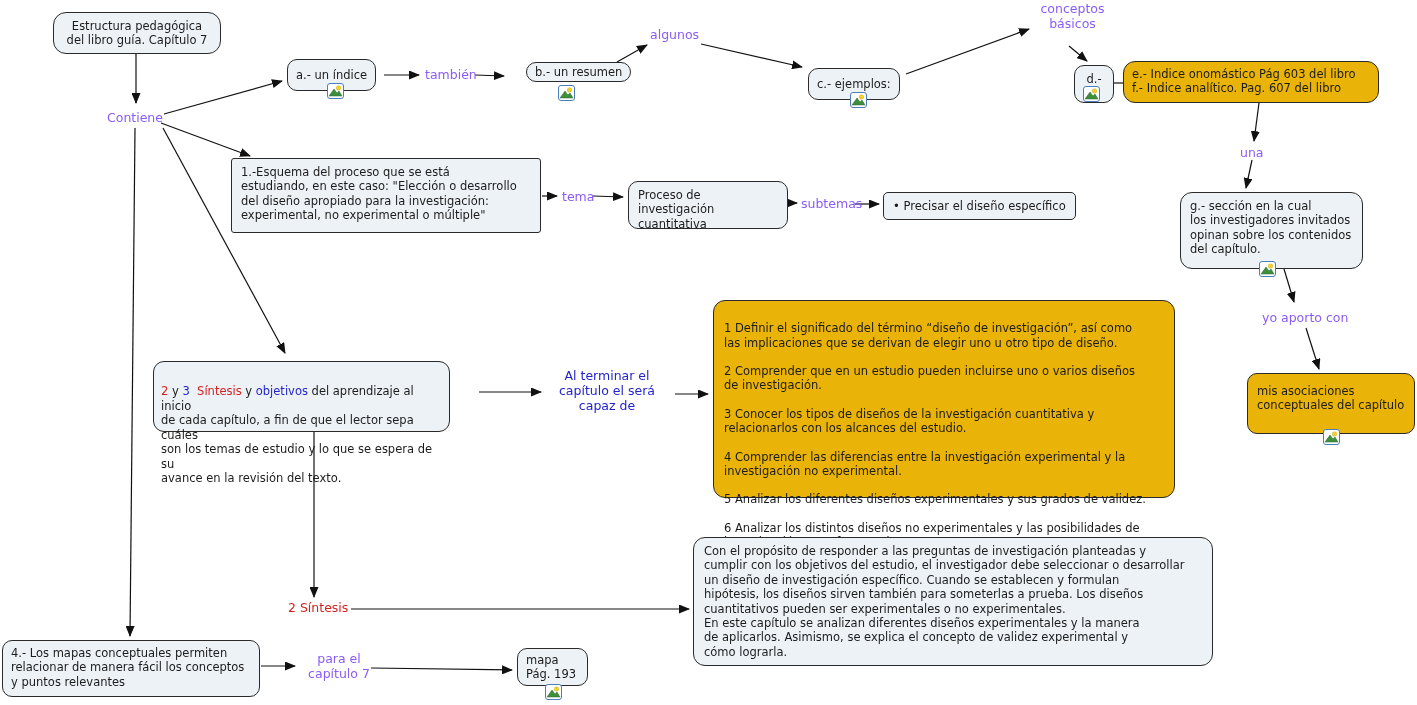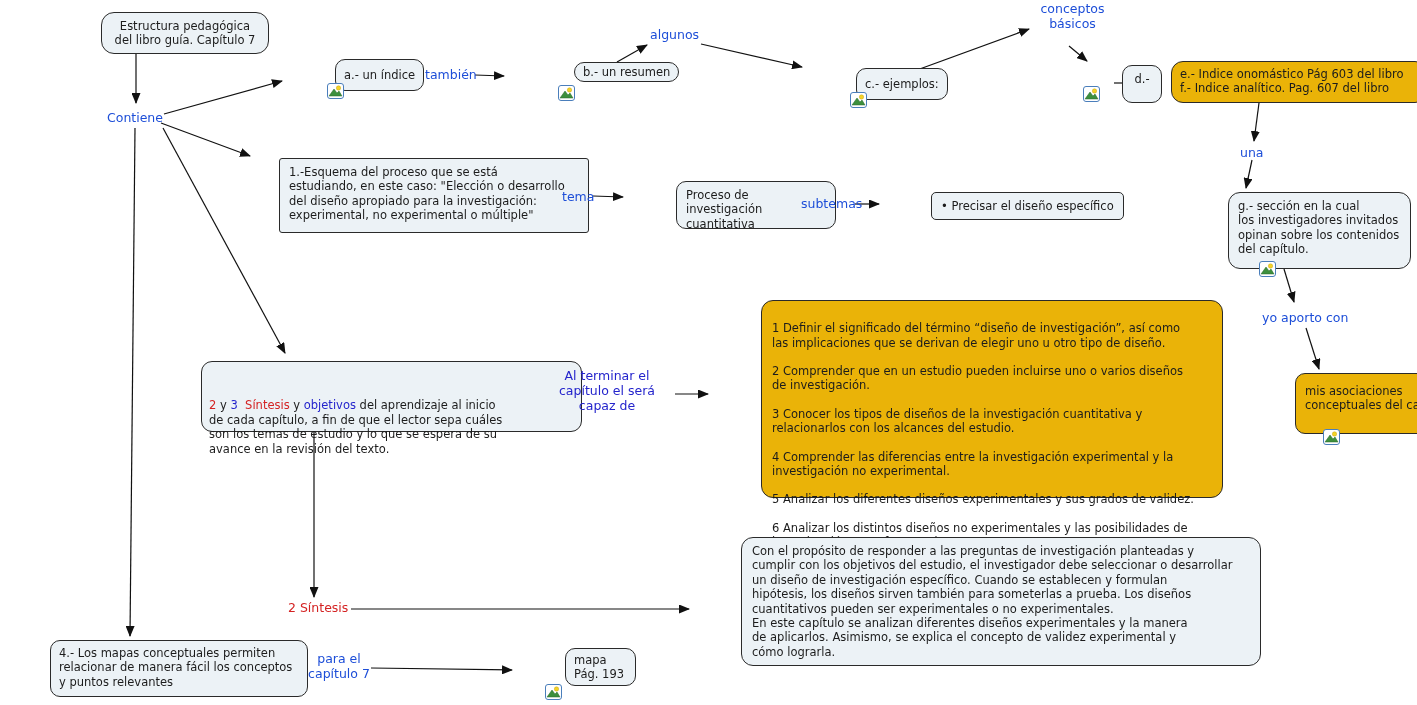--- a/index.html
+++ b/index.html
@@ -2,26 +2,26 @@
 <html style="--red: #d42222; --blue: #2424cc; --box-fill: #ecf2f6; --box-border: #2a2a2a;"><head>
 <meta charset="utf-8">
 <style>
   html,body{margin:0;padding:0;background:#ffffff;}
   #map{position:relative;width:1417px;height:705px;background:#ffffff;overflow:hidden;
        font-family:"DejaVu Sans","Liberation Sans",sans-serif;color:#1c1c1c;}
   .wires{position:absolute;left:0;top:0;}
   .box{position:absolute;box-sizing:border-box;background:var(--box-fill);
        border:1px solid var(--box-border);border-radius:10px;
        font-size:11.5px;line-height:1.26;color:#1c1c1c;
-       padding:5px 8px;white-space:pre-line;margin-left:48px;}
+       padding:5px 8px;white-space:pre-line;}
   .box.white{background:#eab308;}
   .box.center{display:flex;align-items:center;justify-content:center;text-align:center;}
   .box.nowrap{white-space:nowrap;width:auto;}
   .box.big{border-radius:12px;padding:6px 10px;}
-  .lbl{position:absolute;font-size:12.5px;color:#1d4ed8;white-space:pre-line;}
+  .lbl{position:absolute;font-size:12.5px;color:#8b5cf6;white-space:pre-line;}
   .lbl.center{text-align:center;}
   .c-red{color:var(--red);}
   .c-blue{color:var(--blue);}
   .res-icon{position:absolute;width:17px;height:16px;display:block;line-height:0;}
 </style>
 </head>
 <body>
 
 <div id="map">
 
@@ -86,21 +86,21 @@
   <div class="box" style="left:231px;top:158px;width:310px;height:75px;padding:6px 9px;border-radius:3px">1.-Esquema del proceso que se está
 estudiando, en este caso: "Elección o desarrollo
 del diseño apropiado para la investigación:
 experimental, no experimental o múltiple"</div>
 
   <div class="box" style="left:628px;top:181px;width:160px;height:48px;padding:6px 9px">Proceso de investigación
 cuantitativa</div>
 
   <div class="box nowrap" style="left:883px;top:192px;height:28px;padding:6px 9px;border-radius:5px">• Precisar el diseño específico</div>
 
-  <div class="box" style="left:153px;top:361px;width:381px;height:71px;padding:22px 7px;border-radius:11px">
+  <div class="box" style="left:153px;top:361px;width:297px;height:71px;padding:8px 7px;border-radius:11px">
     <span class="c-red">2</span><span> y </span><span class="c-blue">3</span><span class="c-red">&nbsp; Síntesis</span><span> y </span><span class="c-blue">objetivos</span><span> del aprendizaje al inicio
 de cada capítulo, a fin de que el lector sepa cuáles
 son los temas de estudio y lo que se espera de su
 avance en la revisión del texto.</span>
   </div>
 
   <div class="box white big" style="left:713px;top:300px;width:462px;height:198px;line-height:1.24">
     <div>1 Definir el significado del término “diseño de investigación”, así como
 las implicaciones que se derivan de elegir uno u otro tipo de diseño.</div>
     <div>2 Comprender que en un estudio pueden incluirse uno o varios diseños

